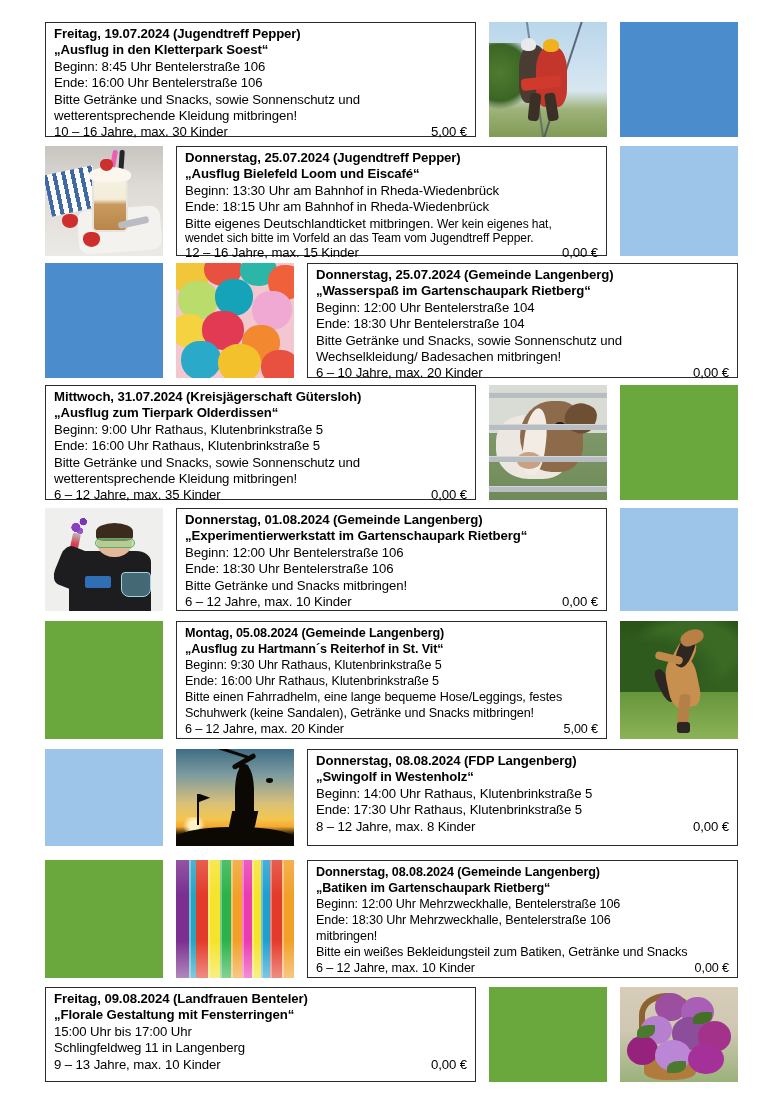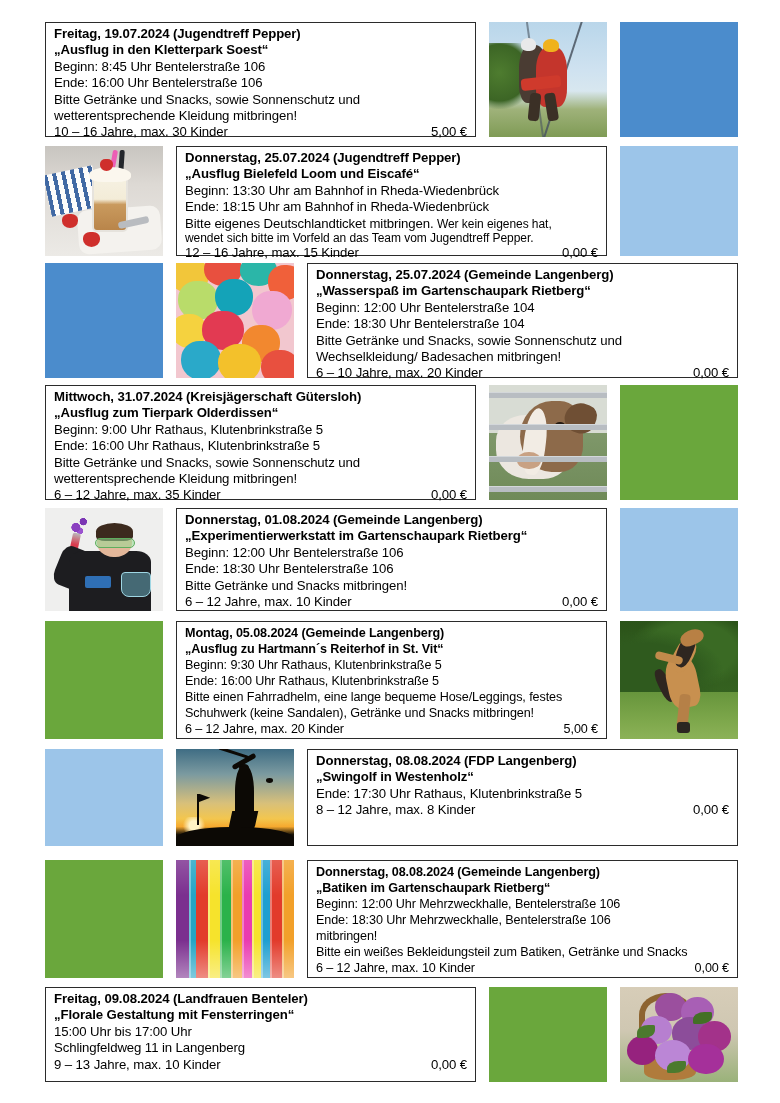--- a/index.html
+++ b/index.html
@@ -619,20 +619,21 @@
             <span class="figure"></span>
             <span class="fleg"></span>
         <span class="ground"></span>
       </div>
         </div>
     </div>
     <div class="cell" style="left:307px; width:431px; height:97px;">
       <div class="card">
         <div class="ln b">Donnerstag, 08.08.2024 (FDP Langenberg)</div>
         <div class="ln b">„Swingolf in Westenholz“</div>
+        <div class="ln">Beginn: 14:00 Uhr Rathaus, Klutenbrinkstraße 5</div>
         <div class="ln">Ende: 17:30 Uhr Rathaus, Klutenbrinkstraße 5</div>
         <div class="ln footer">
           <span>8 – 12 Jahre, max. 8 Kinder</span>
           <span class="price">0,00 €</span>
         </div>
       </div>
     </div>
   </div>
 
   <div class="row" style="top:860px; height:118px;">

